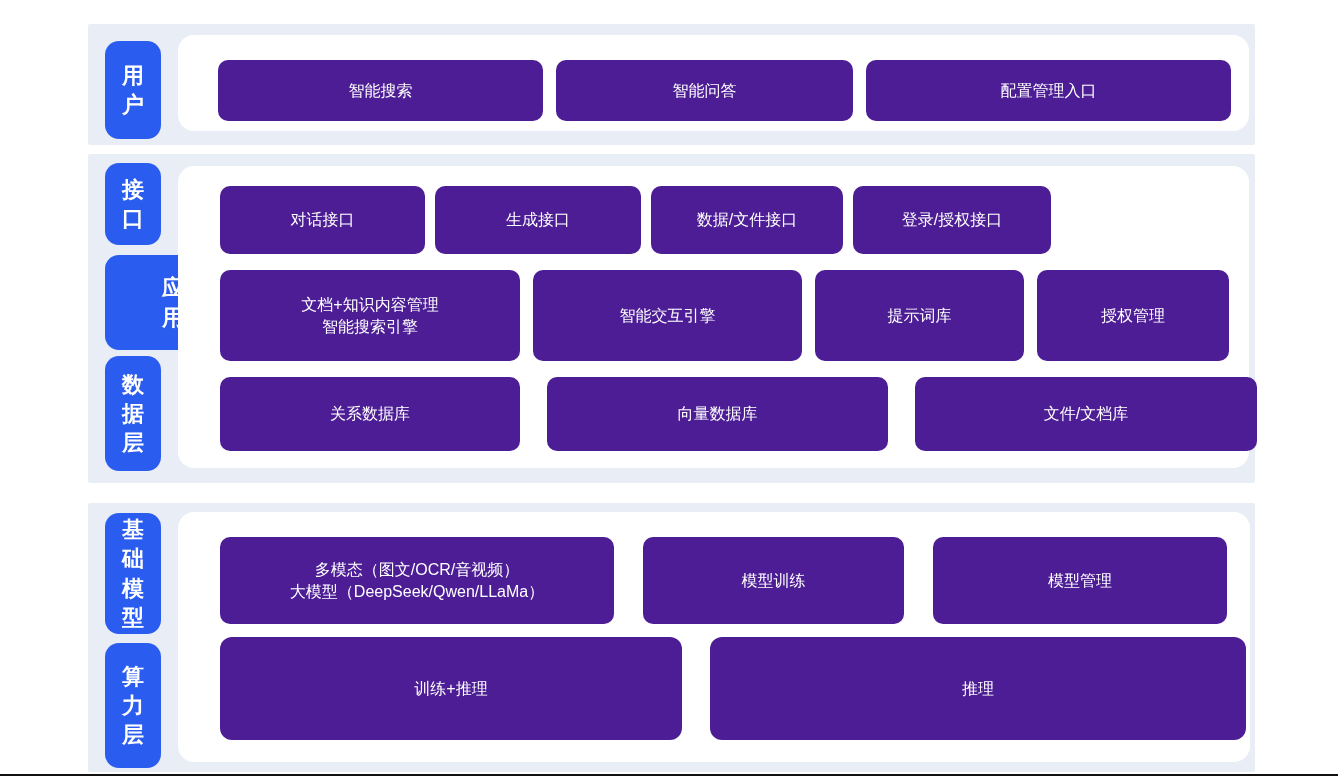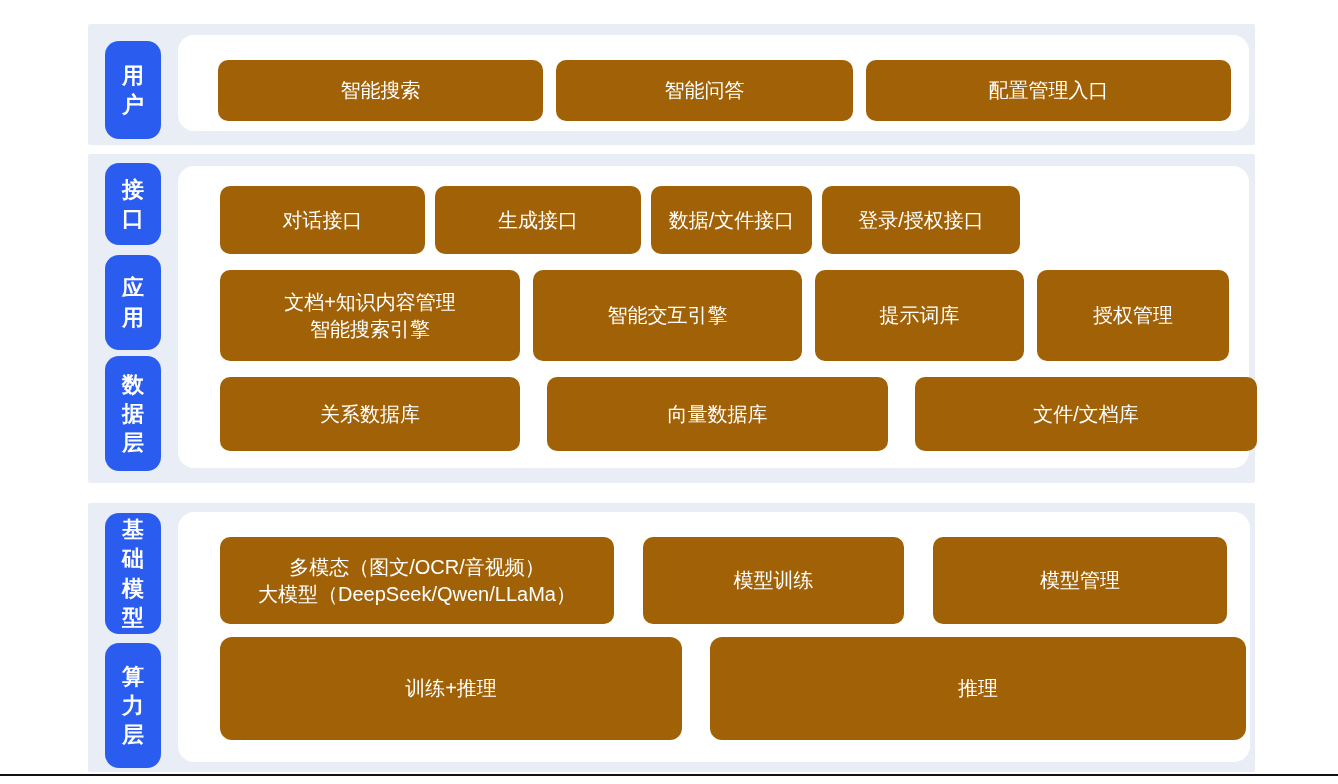--- a/index.html
+++ b/index.html
@@ -51,24 +51,24 @@
   .card-2 { left: 90px; top: 12px; width: 1071px; height: 302px; text-decoration: underline; }
   .card-3 { left: 90px; top: 9px;  width: 1072px; height: 250px; }
 
   .row {
     position: absolute;
     left: 42px;
     display: flex;
     align-items: stretch;
   }
   .node {
-    background: #a16207;
+    background: #4c1d95;
     border-radius: 10px;
     color: #ffffff;
-    font-size: 20px;
+    font-size: 16px;
     display: flex;
     align-items: center;
     justify-content: center;
     text-align: center;
     white-space: pre-line;
     line-height: 1.35;
     box-sizing: border-box;
   }
   .big { border-radius: 12px; }
 
@@ -102,32 +102,32 @@
         <div class="node" style="width:297px">智能问答</div>
         <div class="node" style="width:365px">配置管理入口</div>
       </div>
     </div>
   </div>
 
   <div class="panel panel-2">
     <div class="layer-label" style="top:9px; height:82px;">
       <span class="vtext">接口</span>
     </div>
-    <div class="layer-label" style="top:101px; height:95px;">
+    <div class="layer-label" style="top:101px; height:95px;padding-left:40px;">
       <span class="vtext">应用</span>
     </div>
     <div class="layer-label" style="top:202px; height:115px;">
       <span class="vtext">数据层</span>
     </div>
 
     <div class="card card-2">
       <div class="row row-iface">
         <div class="node" style="width:205px">对话接口</div>
         <div class="node" style="width:206px">生成接口</div>
-        <div class="node" style="width:161px">数据/文件接口</div>
+        <div class="node" style="width:192px">数据/文件接口</div>
         <div class="node" style="width:198px">登录/授权接口</div>
       </div>
 
       <div class="row row-app">
         <div class="node" style="width:300px">文档+知识内容管理
 智能搜索引擎</div>
         <div class="node" style="width:269px">智能交互引擎</div>
         <div class="node" style="width:209px">提示词库</div>
         <div class="node" style="width:192px">授权管理</div>
       </div>

